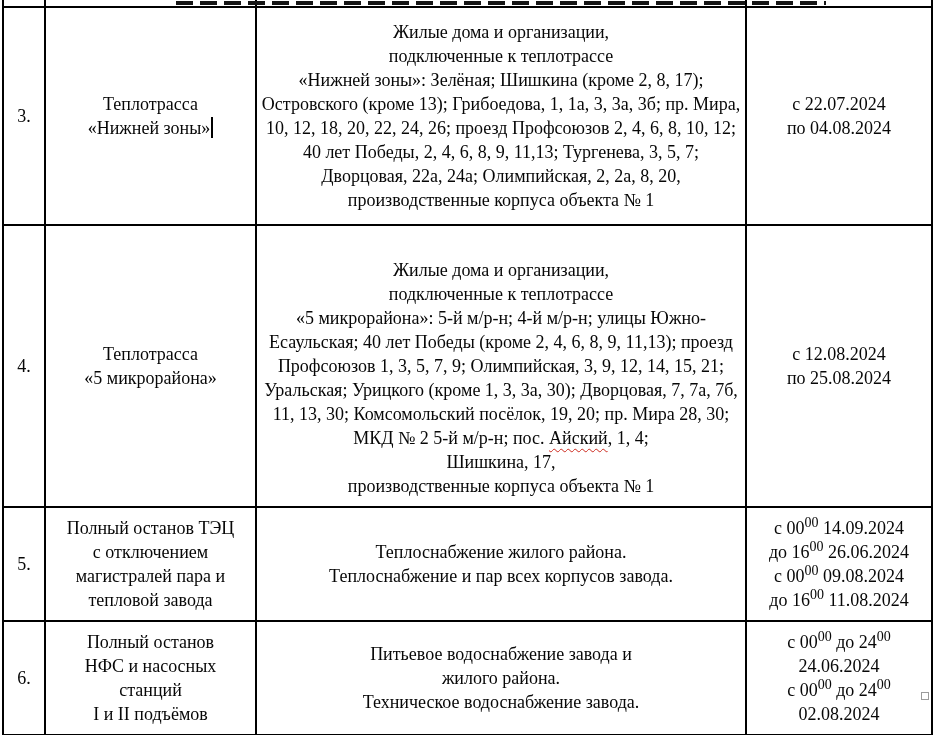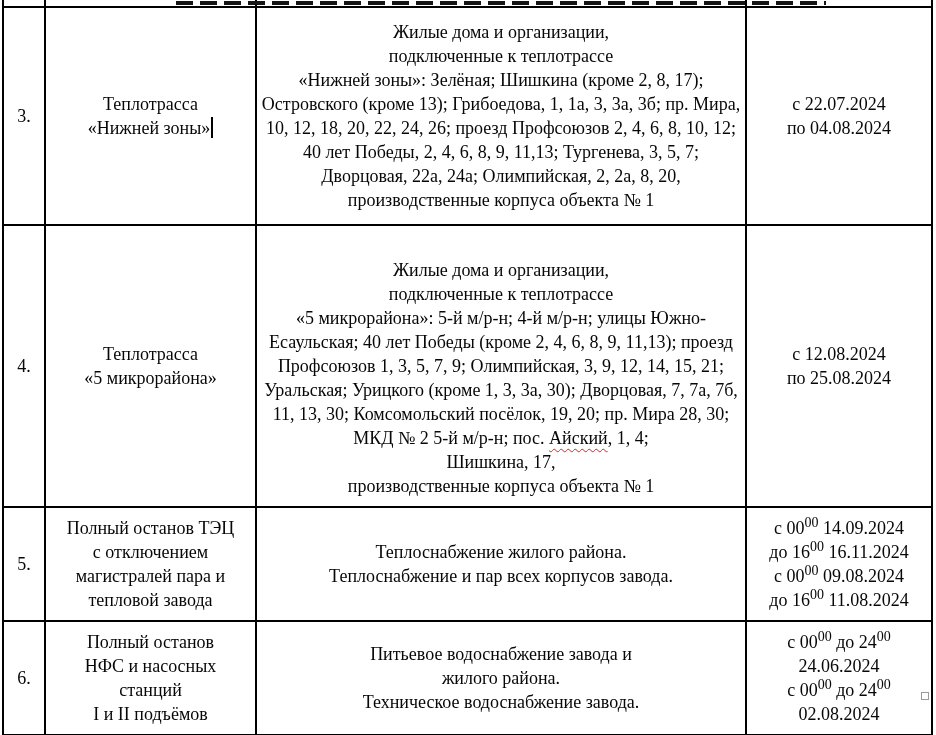--- a/index.html
+++ b/index.html
@@ -90,21 +90,21 @@
 с отключением
 магистралей пара и
 тепловой завода</span>
       </td>
       <td>
         <span class="pre">Теплоснабжение жилого района.
 Теплоснабжение и пар всех корпусов завода.</span>
       </td>
       <td>
         <div class="pline"><span>с 00</span><sup class="hh">00</sup><span> 14.09.2024</span></div>
-        <div class="pline"><span>до 16</span><sup class="hh">00</sup><span> 16.11.2024</span></div>
+        <div class="pline"><span>до 16</span><sup class="hh">00</sup><span> 26.06.2024</span></div>
         <div class="pline"><span>с 00</span><sup class="hh">00</sup><span> 09.08.2024</span></div>
         <div class="pline"><span>до 16</span><sup class="hh">00</sup><span> 11.08.2024</span></div>
       </td>
     </tr>
 
     <tr style="height:95px;">
       <td class="num-cell">6.</td>
       <td>
         <span class="pre">Полный останов
 НФС и насосных

